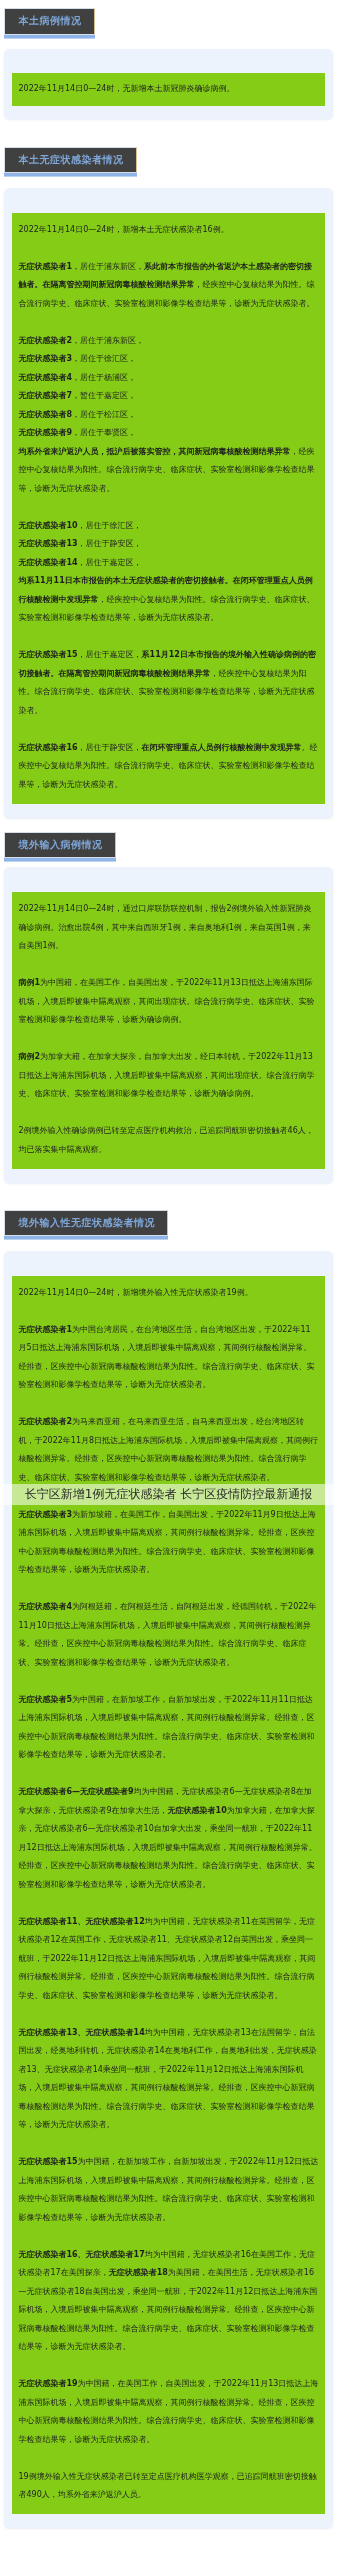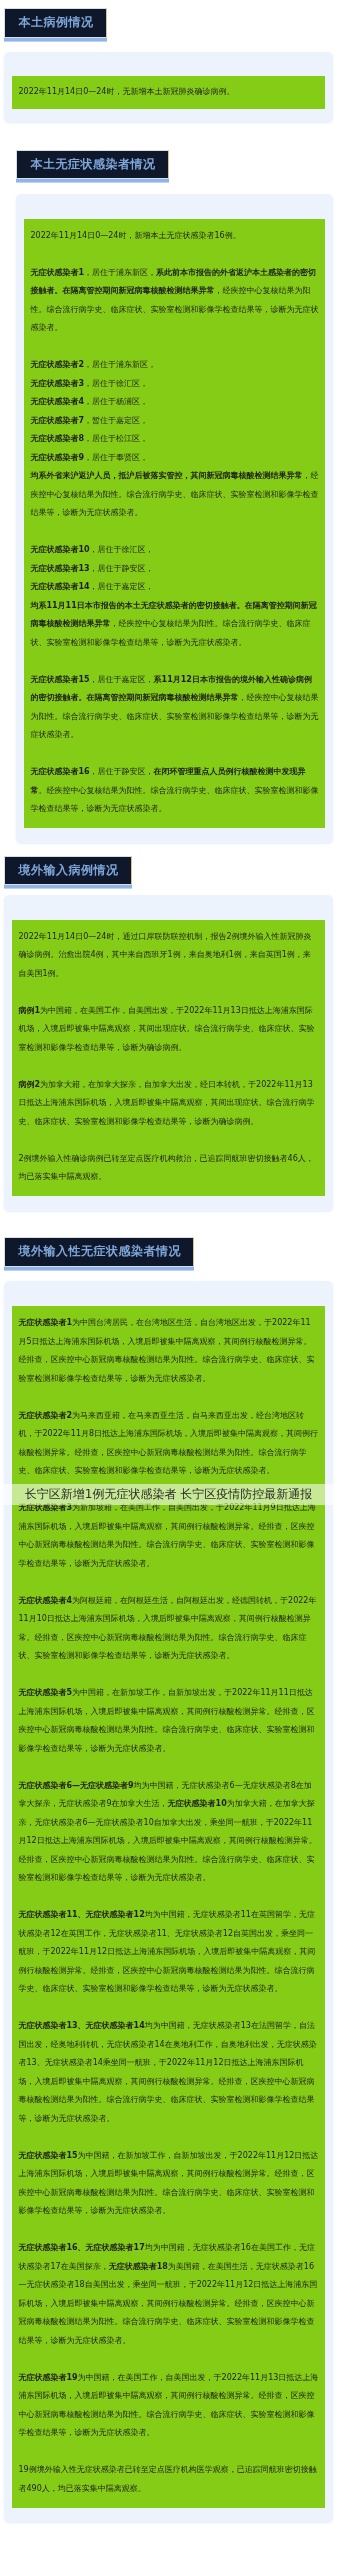--- a/index.html
+++ b/index.html
@@ -10,25 +10,25 @@
     position: relative;
     width: 337px;
     min-height: 2982px;
     overflow: hidden;
   }
   .tab {
     display: inline-block;
     position: relative;
     margin-top: 8.2px;
     margin-left: 4.1px;
-    background: #0f172a;
+    background: #404040;
     border: 0.5px solid #d6dfe9;
     border-right: 1.5px solid #d9c18f;
     padding: 5.2px 12.4px 5.2px 13.4px;
-    font-size: 12px;
+    font-size: 10px;
     font-weight: bold;
     color: #7ea6d8;
     letter-spacing: 0.5px;
     box-shadow: 0 3.6px 0 0 #8fb5e8;
   }
   .tab::after {
     content: "";
     position: absolute;
     left: -0.5px; right: -1.5px; bottom: -4.1px; height: 4.1px;
     background: #8fb5e8;
@@ -72,42 +72,42 @@
 
 <div>
   <div class="tab">本土病例情况</div>
   <div class="card-outer" style="padding-top:24px;padding-bottom:13.4px;">
     <div class="card-inner" style="padding-top:7.2px;padding-bottom:7.2px;">
       <div class="para">2022年11月14日0—24时，无新增本土新冠肺炎确诊病例。</div>
     </div>
   </div>
 </div>
 
-<div style="margin-top:19.6px;margin-left:12px;">
+<div style="margin-top:19.6px;">
   <div class="tab">本土无症状感染者情况</div>
   <div class="card-outer">
     <div class="card-inner">
       <div class="para">2022年11月14日0—24时，新增本土无症状感染者16例。</div>
       <div class="para">
         <span class="b">无症状感染者1</span><span>，居住于浦东新区，</span><span class="b">系此前本市报告的外省返沪本土感染者的密切接触者。在隔离管控期间新冠病毒核酸检测结果异常</span><span>，经疾控中心复核结果为阳性。综合流行病学史、临床症状、实验室检测和影像学检查结果等，诊断为无症状感染者。</span>
       </div>
       <div class="para">
         <span class="line"><span class="b">无症状感染者2</span><span>，居住于浦东新区，</span></span>
         <span class="line"><span class="b">无症状感染者3</span><span>，居住于徐汇区，</span></span>
         <span class="line"><span class="b">无症状感染者4</span><span>，居住于杨浦区，</span></span>
         <span class="line"><span class="b">无症状感染者7</span><span>，暂住于嘉定区，</span></span>
         <span class="line"><span class="b">无症状感染者8</span><span>，居住于松江区，</span></span>
         <span class="line"><span class="b">无症状感染者9</span><span>，居住于奉贤区，</span></span>
         <span><span class="b">均系外省来沪返沪人员，抵沪后被落实管控，其间新冠病毒核酸检测结果异常</span><span>，经疾控中心复核结果为阳性。综合流行病学史、临床症状、实验室检测和影像学检查结果等，诊断为无症状感染者。</span></span>
       </div>
       <div class="para">
         <span class="line"><span class="b">无症状感染者10</span><span>，居住于徐汇区，</span></span>
         <span class="line"><span class="b">无症状感染者13</span><span>，居住于静安区，</span></span>
         <span class="line"><span class="b">无症状感染者14</span><span>，居住于嘉定区，</span></span>
-        <span><span class="b">均系11月11日本市报告的本土无症状感染者的密切接触者。在隔离管控期间新冠病毒核酸检测结果异常</span><span>，经疾控中心复核结果为阳性。综合流行病学史、临床症状、实验室检测和影像学检查结果等，诊断为无症状感染者。</span></span>
+        <span><span class="b">均系11月11日本市报告的本土无症状感染者的密切接触者。在闭环管理重点人员例行核酸检测中发现异常</span><span>，经疾控中心复核结果为阳性。综合流行病学史、临床症状、实验室检测和影像学检查结果等，诊断为无症状感染者。</span></span>
       </div>
       <div class="para">
         <span class="b">无症状感染者15</span><span>，居住于嘉定区，</span><span class="b">系11月12日本市报告的境外输入性确诊病例的密切接触者。在隔离管控期间新冠病毒核酸检测结果异常</span><span>，经疾控中心复核结果为阳性。综合流行病学史、临床症状、实验室检测和影像学检查结果等，诊断为无症状感染者。</span>
       </div>
       <div class="para">
         <span class="b">无症状感染者16</span><span>，居住于静安区，</span><span class="b">在闭环管理重点人员例行核酸检测中发现异常</span><span>。经疾控中心复核结果为阳性。综合流行病学史、临床症状、实验室检测和影像学检查结果等，诊断为无症状感染者。</span>
       </div>
     </div>
   </div>
 </div>
@@ -121,30 +121,31 @@
       <div class="para"><span class="b">病例2</span><span>为加拿大籍，在加拿大探亲，自加拿大出发，经日本转机，于2022年11月13日抵达上海浦东国际机场，入境后即被集中隔离观察，其间出现症状。综合流行病学史、临床症状、实验室检测和影像学检查结果等，诊断为确诊病例。</span></div>
       <div class="para">2例境外输入性确诊病例已转至定点医疗机构救治，已追踪同航班密切接触者46人，均已落实集中隔离观察。</div>
     </div>
   </div>
 </div>
 
 <div style="margin-top:18.5px;">
   <div class="tab">境外输入性无症状感染者情况</div>
   <div class="card-outer">
     <div class="card-inner">
+      <div class="para">2022年11月14日0—24时，新增境外输入性无症状感染者19例。</div>
       <div class="para"><span class="b">无症状感染者1</span><span>为中国台湾居民，在台湾地区生活，自台湾地区出发，于2022年11月5日抵达上海浦东国际机场，入境后即被集中隔离观察，其间例行核酸检测异常。经排查，区疾控中心新冠病毒核酸检测结果为阳性。综合流行病学史、临床症状、实验室检测和影像学检查结果等，诊断为无症状感染者。</span></div>
       <div class="para"><span class="b">无症状感染者2</span><span>为马来西亚籍，在马来西亚生活，自马来西亚出发，经台湾地区转机，于2022年11月8日抵达上海浦东国际机场，入境后即被集中隔离观察，其间例行核酸检测异常。经排查，区疾控中心新冠病毒核酸检测结果为阳性。综合流行病学史、临床症状、实验室检测和影像学检查结果等，诊断为无症状感染者。</span></div>
       <div class="para"><span class="b">无症状感染者3</span><span>为新加坡籍，在美国工作，自美国出发，于2022年11月9日抵达上海浦东国际机场，入境后即被集中隔离观察，其间例行核酸检测异常。经排查，区疾控中心新冠病毒核酸检测结果为阳性。综合流行病学史、临床症状、实验室检测和影像学检查结果等，诊断为无症状感染者。</span></div>
       <div class="para"><span class="b">无症状感染者4</span><span>为阿根廷籍，在阿根廷生活，自阿根廷出发，经德国转机，于2022年11月10日抵达上海浦东国际机场，入境后即被集中隔离观察，其间例行核酸检测异常。经排查，区疾控中心新冠病毒核酸检测结果为阳性。综合流行病学史、临床症状、实验室检测和影像学检查结果等，诊断为无症状感染者。</span></div>
       <div class="para"><span class="b">无症状感染者5</span><span>为中国籍，在新加坡工作，自新加坡出发，于2022年11月11日抵达上海浦东国际机场，入境后即被集中隔离观察，其间例行核酸检测异常。经排查，区疾控中心新冠病毒核酸检测结果为阳性。综合流行病学史、临床症状、实验室检测和影像学检查结果等，诊断为无症状感染者。</span></div>
       <div class="para"><span class="b">无症状感染者6—无症状感染者9</span><span>均为中国籍，无症状感染者6—无症状感染者8在加拿大探亲，无症状感染者9在加拿大生活，</span><span class="b">无症状感染者10</span><span>为加拿大籍，在加拿大探亲，无症状感染者6—无症状感染者10自加拿大出发，乘坐同一航班，于2022年11月12日抵达上海浦东国际机场，入境后即被集中隔离观察，其间例行核酸检测异常。经排查，区疾控中心新冠病毒核酸检测结果为阳性。综合流行病学史、临床症状、实验室检测和影像学检查结果等，诊断为无症状感染者。</span></div>
       <div class="para"><span class="b">无症状感染者11、无症状感染者12</span><span>均为中国籍，无症状感染者11在英国留学，无症状感染者12在英国工作，无症状感染者11、无症状感染者12自英国出发，乘坐同一航班，于2022年11月12日抵达上海浦东国际机场，入境后即被集中隔离观察，其间例行核酸检测异常。经排查，区疾控中心新冠病毒核酸检测结果为阳性。综合流行病学史、临床症状、实验室检测和影像学检查结果等，诊断为无症状感染者。</span></div>
       <div class="para"><span class="b">无症状感染者13、无症状感染者14</span><span>均为中国籍，无症状感染者13在法国留学，自法国出发，经奥地利转机，无症状感染者14在奥地利工作，自奥地利出发，无症状感染者13、无症状感染者14乘坐同一航班，于2022年11月12日抵达上海浦东国际机场，入境后即被集中隔离观察，其间例行核酸检测异常。经排查，区疾控中心新冠病毒核酸检测结果为阳性。综合流行病学史、临床症状、实验室检测和影像学检查结果等，诊断为无症状感染者。</span></div>
       <div class="para"><span class="b">无症状感染者15</span><span>为中国籍，在新加坡工作，自新加坡出发，于2022年11月12日抵达上海浦东国际机场，入境后即被集中隔离观察，其间例行核酸检测异常。经排查，区疾控中心新冠病毒核酸检测结果为阳性。综合流行病学史、临床症状、实验室检测和影像学检查结果等，诊断为无症状感染者。</span></div>
       <div class="para"><span class="b">无症状感染者16、无症状感染者17</span><span>均为中国籍，无症状感染者16在美国工作，无症状感染者17在美国探亲，</span><span class="b">无症状感染者18</span><span>为美国籍，在美国生活，无症状感染者16—无症状感染者18自美国出发，乘坐同一航班，于2022年11月12日抵达上海浦东国际机场，入境后即被集中隔离观察，其间例行核酸检测异常。经排查，区疾控中心新冠病毒核酸检测结果为阳性。综合流行病学史、临床症状、实验室检测和影像学检查结果等，诊断为无症状感染者。</span></div>
       <div class="para"><span class="b">无症状感染者19</span><span>为中国籍，在美国工作，自美国出发，于2022年11月13日抵达上海浦东国际机场，入境后即被集中隔离观察，其间例行核酸检测异常。经排查，区疾控中心新冠病毒核酸检测结果为阳性。综合流行病学史、临床症状、实验室检测和影像学检查结果等，诊断为无症状感染者。</span></div>
-      <div class="para">19例境外输入性无症状感染者已转至定点医疗机构医学观察，已追踪同航班密切接触者490人，均已落实集中隔离观察。</div>
+      <div class="para">19例境外输入性无症状感染者已转至定点医疗机构医学观察，已追踪同航班密切接触者490人，均系外省来沪返沪人员。</div>
     </div>
   </div>
 </div>
 
 <div class="overlay-caption">长宁区新增1例无症状感染者 长宁区疫情防控最新通报</div>
 
 
 </body></html>

